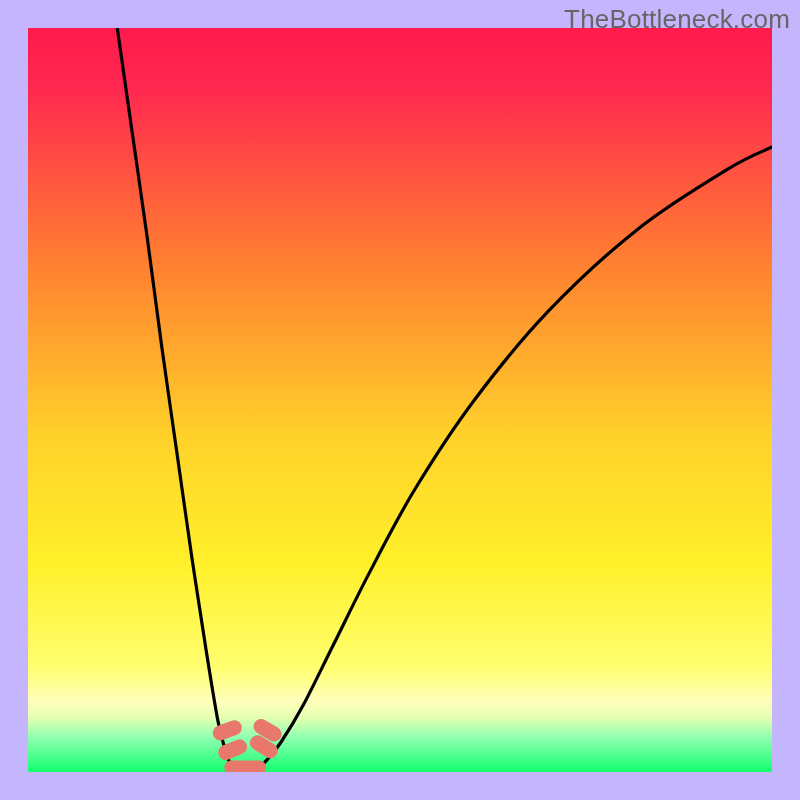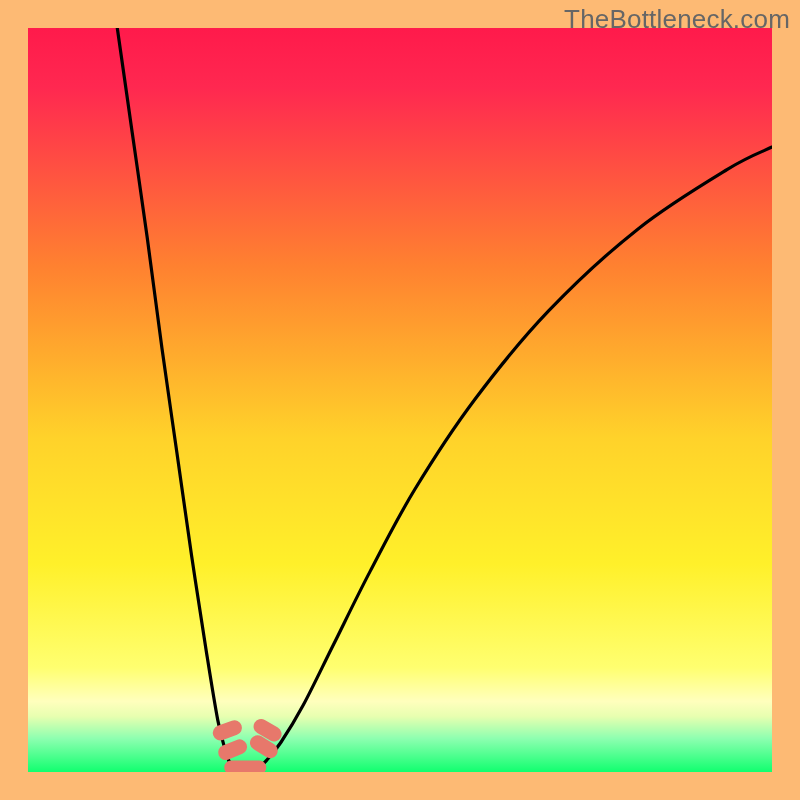--- a/index.html
+++ b/index.html
@@ -10,21 +10,21 @@
     overflow: hidden;
     background: #000;
     font-family: Arial, Helvetica, sans-serif;
   }
   .frame {
     position: absolute;
     top: 0;
     left: 0;
     width: 800px;
     height: 800px;
-    background: #fdba74;
+    background: #c4b5fd;
   }
   .plot {
     position: absolute;
     
     top: 28px;
     left: 28px;
     width: 744px;
     height: 744px;
     overflow: hidden;
   }

